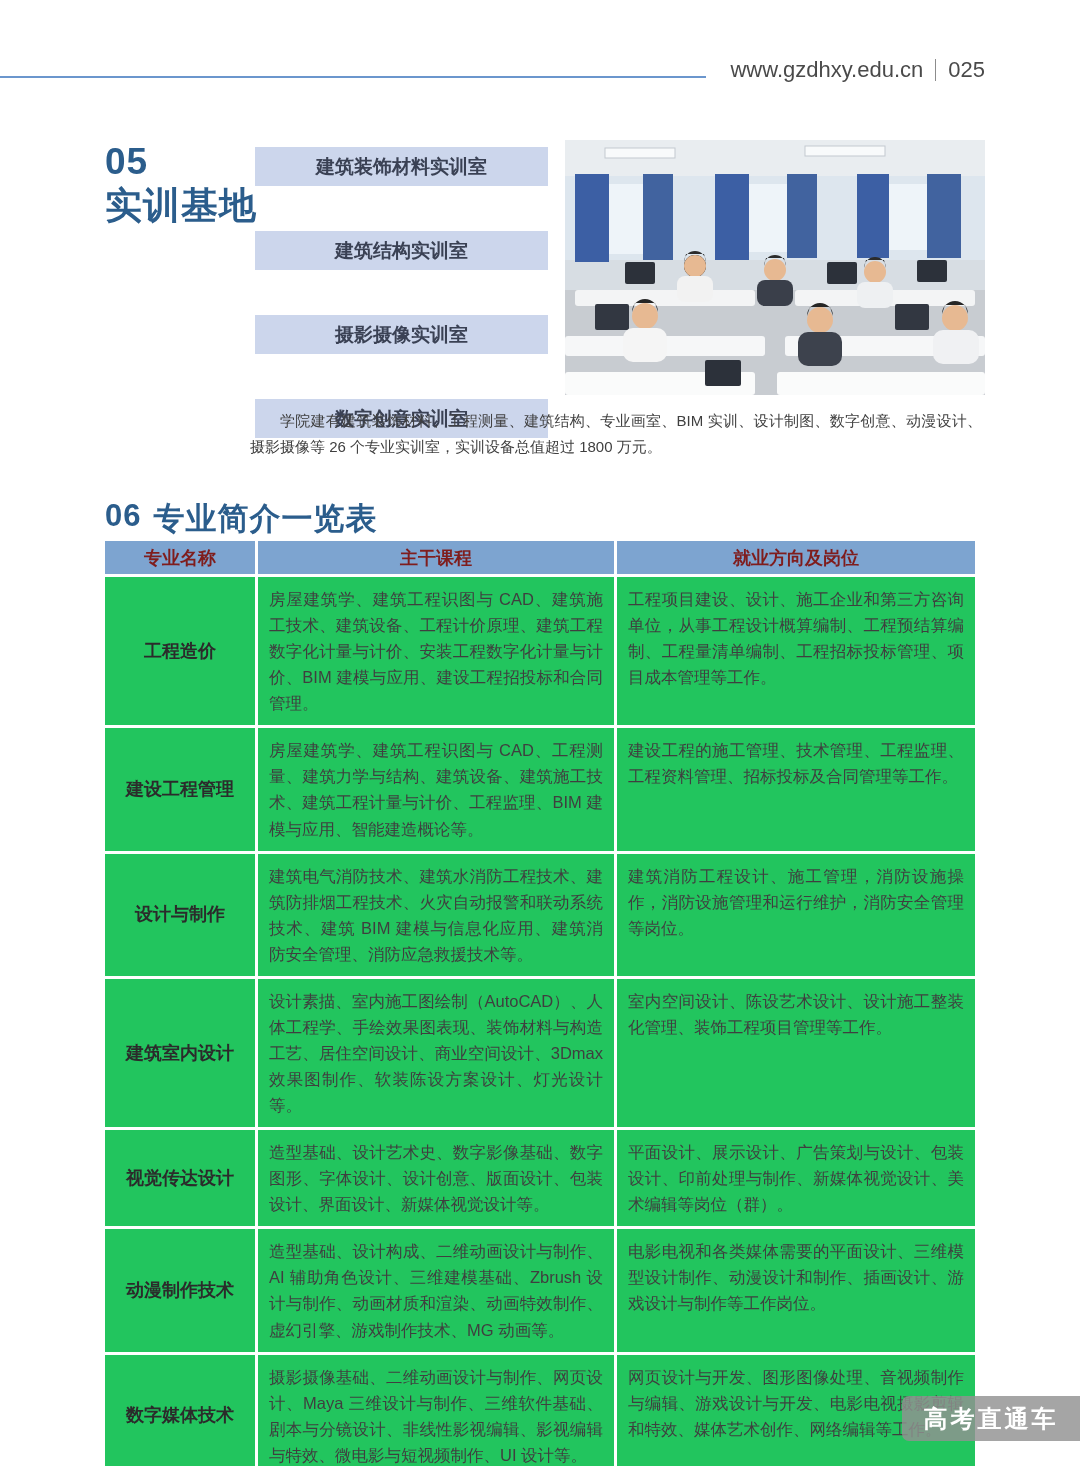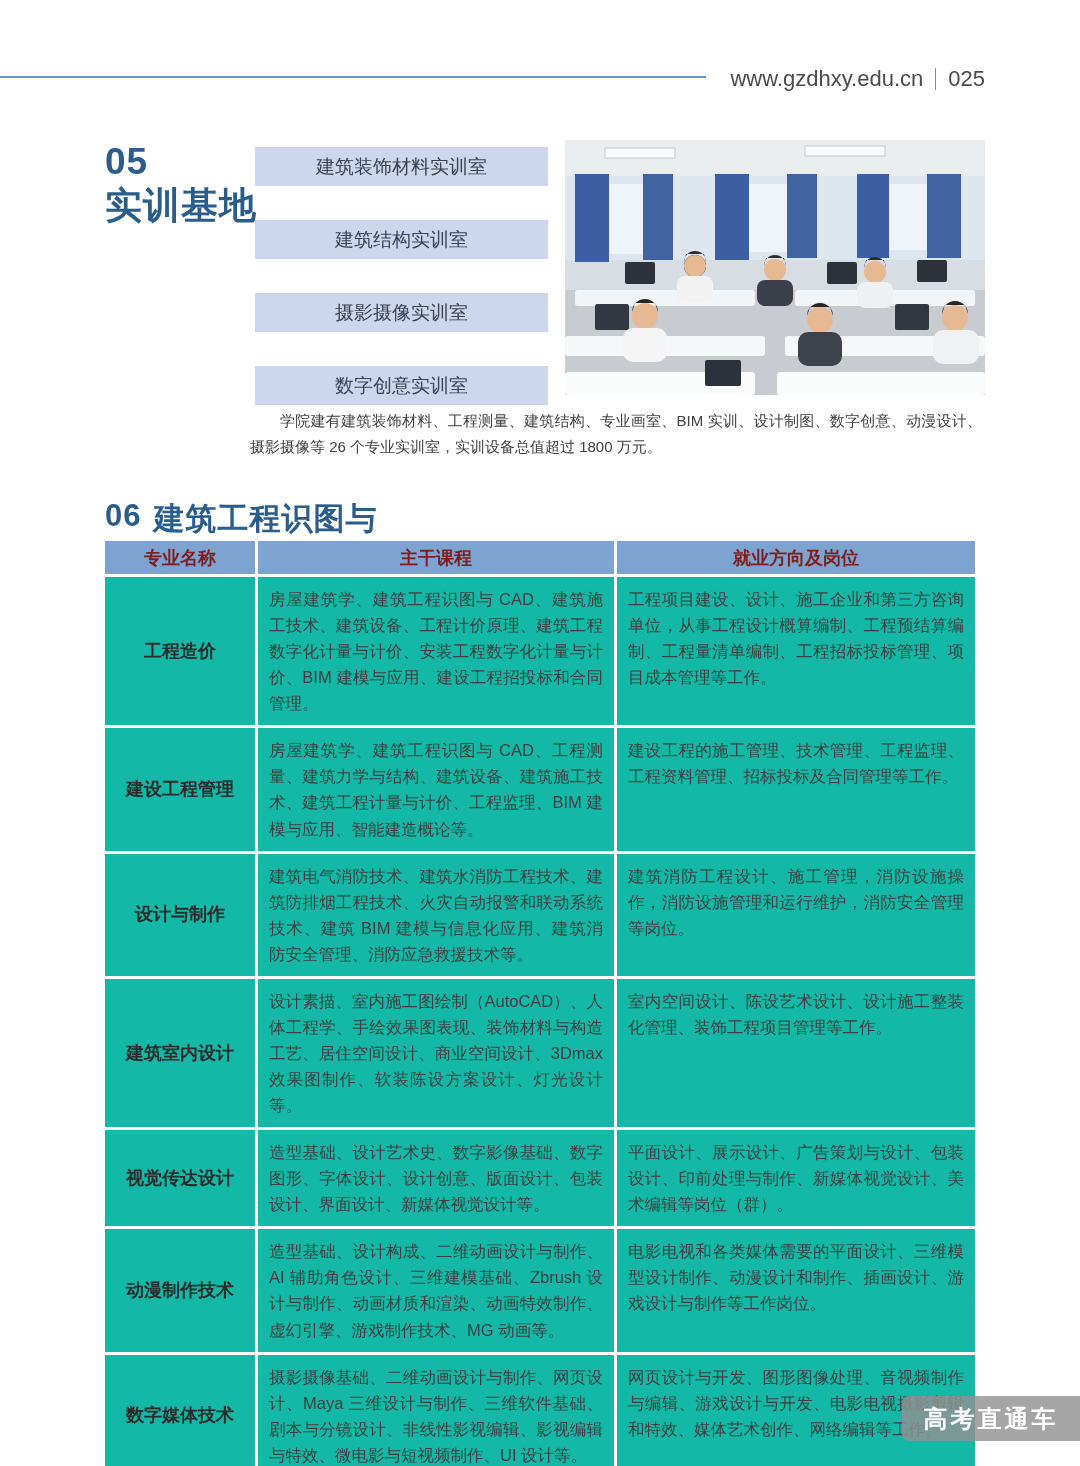--- a/index.html
+++ b/index.html
@@ -3,42 +3,42 @@
 <meta charset="utf-8">
 <style>
   * { margin:0; padding:0; box-sizing:border-box; }
   html,body { background:#ffffff; }
   .page {
     position:relative; width:1080px; height:1466px; background:#ffffff;
     font-family:"Liberation Sans", sans-serif; overflow:hidden;
   }
   
   .topbar-rule { position:absolute; left:0; top:76px; width:706px; height:2px; background:#6b96cd; }
-  .site { position:absolute; top:66px; right:95px; display:flex; align-items:center; gap:12px;
+  .site { position:absolute; top:57px; right:95px; display:flex; align-items:center; gap:12px;
           font-size:22px; color:#4a4a4a; }
   .site .divider { width:1px; height:22px; background:#8c8c8c; }
   
   .sec05-title { position:absolute; left:105px; top:140px; font-size:37px; font-weight:bold;
                  color:#2b5d8c; line-height:1.18; letter-spacing:1px; }
   .rooms { position:absolute; left:255px; top:147px; width:293px; display:flex;
-           flex-direction:column; gap:34px; }
+           flex-direction:column; gap:45px;font-weight:bold; }
   .room-box { height:39px; background:#ccd6ec; display:flex; align-items:center;
               justify-content:center; font-size:19px; color:#3a4154; }
   .photo { position:absolute; left:565px; top:140px; width:420px; height:255px; overflow:hidden; }
   .desc { position:absolute; left:250px; top:408px; width:732px; font-size:15px;
           color:#3f3f3f; line-height:1.72; text-indent:2em; text-align:justify; }
   
   .sec06-title { position:absolute; left:105px; top:498px; font-size:31px; font-weight:bold;
                  color:#2b5d8c; letter-spacing:1px; display:flex; gap:12px; }
   .majors-table { position:absolute; left:105px; top:541px; width:870px;
                   display:grid; grid-template-columns:150px 356px 358px; gap:3px;
                   background:#ffffff; }
   .th { background:#7da4d0; color:#7f1d1d; font-weight:600; font-size:18px;
         display:flex; align-items:center; justify-content:center; height:33px; }
-  .td { background:#14b8a6; color:#3f3f3f; font-size:16.5px; line-height:1.58;
+  .td { background:#22c55e; color:#3f3f3f; font-size:16.5px; line-height:1.58;
         padding:9px 11px; text-align:justify; }
   .td.major { display:flex; align-items:center; justify-content:center;
               font-weight:bold; font-size:18px; color:#2b2b2b; text-align:center; }
   
   .watermark { position:absolute; right:0; top:1396px; width:178px; height:45px;
                background:rgba(145,145,145,0.82); border-radius:7px 0 0 7px;
                display:flex; align-items:center; justify-content:center;
                color:#ffffff; font-size:24px; font-weight:bold; letter-spacing:3px; }
 </style>
 </head>
@@ -131,21 +131,21 @@
       <rect x="0" y="232" width="190" height="23" rx="3" fill="#fafbfb"></rect>
       <rect x="212" y="232" width="208" height="23" rx="3" fill="#fafbfb"></rect>
       <rect x="140" y="220" width="36" height="26" rx="2" fill="#2c313a"></rect>
     </svg>
   </div>
 
   <p class="desc">学院建有建筑装饰材料、工程测量、建筑结构、专业画室、BIM 实训、设计制图、数字创意、动漫设计、摄影摄像等 26 个专业实训室，实训设备总值超过 1800 万元。</p>
 
   <div class="sec06-title">
     <span>06</span>
-    <span>建筑工程识图与</span>
+    <span>专业简介一览表</span>
   </div>
 
   <div class="majors-table">
     <div class="th">专业名称</div>
     <div class="th">主干课程</div>
     <div class="th">就业方向及岗位</div>
 
     <div class="td major">工程造价</div>
     <div class="td">房屋建筑学、建筑工程识图与 CAD、建筑施工技术、建筑设备、工程计价原理、建筑工程数字化计量与计价、安装工程数字化计量与计价、BIM 建模与应用、建设工程招投标和合同管理。</div>
     <div class="td">工程项目建设、设计、施工企业和第三方咨询单位，从事工程设计概算编制、工程预结算编制、工程量清单编制、工程招标投标管理、项目成本管理等工作。</div>

